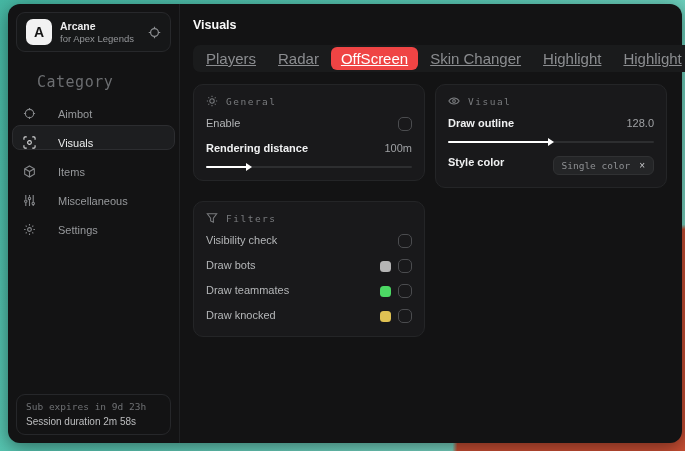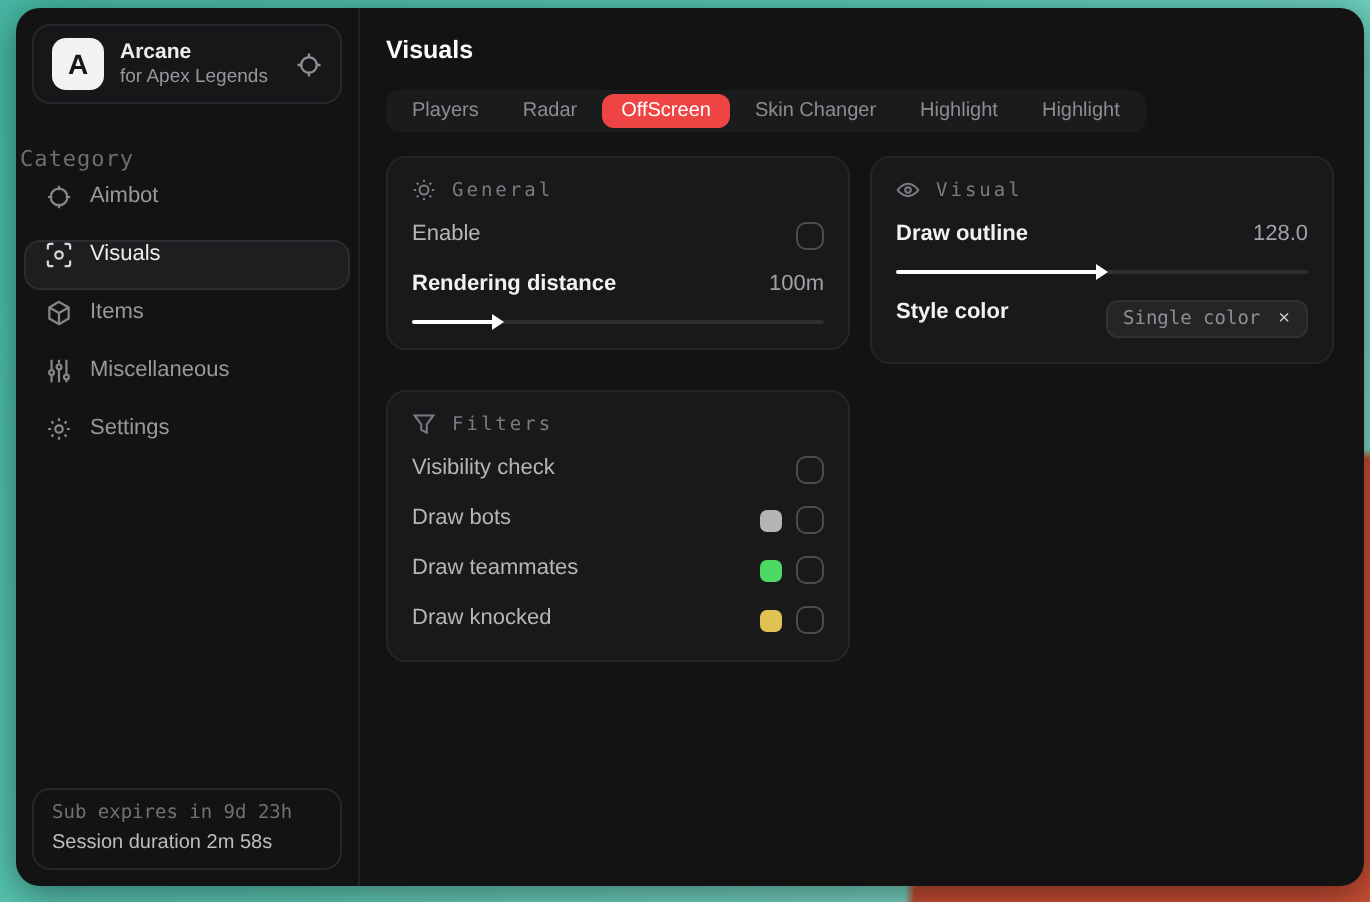--- a/index.html
+++ b/index.html
@@ -20,38 +20,38 @@
   .sidebar { width:172px; flex:0 0 172px; display:flex; flex-direction:column;
     border-right:1px solid #202123; padding-bottom:8px; }
   .brand-card { margin:8px; height:40px; border:1px solid #27282b; border-radius:9px;
     background:#161718; display:flex; align-items:center; padding:0 9px; gap:8px; }
   .logo { width:26px; height:26px; border-radius:7px; background:#f2f2f2; color:#161616;
     font-weight:bold; font-size:14px; display:flex; align-items:center; justify-content:center; }
   .brand-text { flex:1; line-height:1.25; }
   .brand-name { font-size:10.5px; font-weight:bold; color:#ededee; }
   .brand-sub { font-size:9.5px; color:#95979a; }
   .brand-icon { color:#8d8f92; display:flex; }
-  .cat-label { margin:13px 0 5px 2px; font-family:"DejaVu Sans Mono", monospace;
-    font-size:11px; color:#6c6e71; letter-spacing:.5px; }
+  .cat-label { margin:13px 0 5px 29px; font-family:"DejaVu Sans Mono", monospace;
+    font-size:15px; color:#6c6e71; letter-spacing:.5px; }
   .nav { display:flex; flex-direction:column; gap:4px; padding:0 4px; }
-  .nav-item { height:25px; display:flex; align-items:flex-start; gap:9px; padding:0 10px;
+  .nav-item { height:25px; display:flex; align-items:flex-end; gap:22px; padding:0 10px;
     border:1px solid transparent; border-radius:8px; color:#97999c; font-size:11px; cursor:default; }
   .nav-item .ni-icon { display:flex; color:#85878a; }
   .nav-item.active { background:#1d1e20; border-color:#2c2d30; color:#eceded; }
   .nav-item.active .ni-icon { color:#d7d8d9; }
   .side-footer { margin:auto 8px 0 8px; border:1px solid #26272a; border-radius:9px;
     padding:5px 9px; line-height:1.5; }
   .expires { font-family:"DejaVu Sans Mono", monospace; font-size:9.5px; color:#6f7174; }
   .session { font-size:10px; color:#bcbdbf; }
   
   .main { flex:1; padding:14px 14px 0 13px; }
   .page-title { font-size:12.5px; font-weight:bold; color:#fafafa; }
   .tabbar { margin-top:13px; display:inline-flex; align-items:center; background:#1a1b1c;
     border-radius:7px; padding:2px 3px; gap:2px; }
-  .tab { padding:3px 10px; font-size:10px; color:#8b8d90; border-radius:6px; white-space:nowrap; cursor:default; }
+  .tab { padding:3px 10px; font-size:15px; color:#8b8d90; border-radius:6px; white-space:nowrap; cursor:default;text-decoration:underline; }
   .tab.active { background:#ef4444; color:#ffffff; }
   .panel-grid { margin-top:12px; display:flex; gap:10px; align-items:flex-start; }
   .col { width:232px; display:flex; flex-direction:column; gap:20px; }
   .panel { background:#19191b; border:1px solid #242527; border-radius:10px; padding:10px 12px 12px; }
   .panel-head { display:flex; align-items:center; gap:8px; color:#797b7e;
     font-family:"DejaVu Sans Mono", monospace; font-size:9.5px; letter-spacing:1.5px; }
   .panel-head .ph-icon { display:flex; color:#797b7e; }
   .row { display:flex; align-items:flex-start; justify-content:space-between; margin-top:10px; min-height:15px; }
   .lbl { color:#b4b6b8; font-size:11px; }
   .lbl.strong { color:#f0f1f2; font-weight:bold; }

